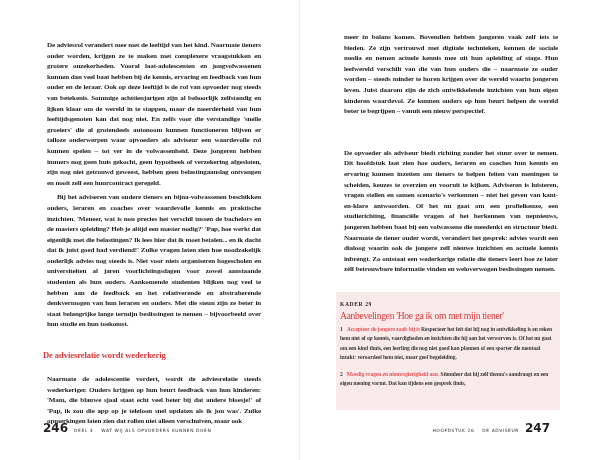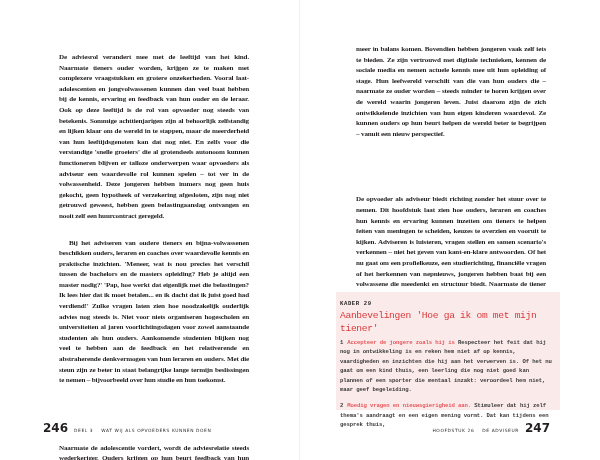--- a/index.html
+++ b/index.html
@@ -12,28 +12,28 @@
     .page.right { left: 300px; width: 300px; }
     .gutter { position: absolute; left: 299px; top: 0; width: 1px; height: 460px; background: #f0f0f0; }
     .col { position: absolute; width: 222px; }
     .left .col { left: 43px; }
     .right .col { left: 40px; }
     .h2 {
       color: #d8393b; font-size: 8.6px; font-weight: bold; margin: 0; line-height: 11px;
       letter-spacing: -0.1px;
     }
     .p {
-      font-size: 7.1px; line-height: 10.6px; text-align: justify; margin: 16px;
+      font-size: 7.1px; line-height: 10.6px; text-align: justify; margin: 4px;
       hyphens: auto; font-weight: bold; letter-spacing: -0.15px;
     }
     .p.indent { text-indent: 10px; }
     .kader {
       position: absolute; left: 36px; top: 292px; width: 224px; height: 118px;
       background: #fbeaea; box-sizing: border-box; padding: 8px 7px 0 4px;
-      font-family: Liberation Mono, monospace;
+      font-family: Liberation Serif, serif;
     }
     .kader-label { font-size: 5.6px; font-weight: bold; letter-spacing: 0.6px; color: #231f20; line-height: 8px; }
     .kader-title { font-size: 9.6px; color: #d8393b; line-height: 13px; margin: 1px 0 3px 0; letter-spacing: -0.3px; }
     .kader-item { font-size: 5.6px; line-height: 9.4px; margin: 0 0 7px 0; font-weight: bold; color: #3a3a3a; letter-spacing: -0.1px; }
     .kader-item .num { margin-right: 4px; }
     .kader-item .lead { color: #e5565a; }
     .footer {
       position: absolute; top: 421px; font-family: "DejaVu Sans", "Liberation Sans", sans-serif;
       font-size: 4.4px; letter-spacing: 0.6px; color: #231f20; white-space: nowrap;
     }
@@ -43,20 +43,21 @@
   </style>
 </head>
 <body>
 
 <div class="page left">
   <div class="col" style="top:27px;">
     <div style="height:9px"></div>
     <p class="p">De adviesrol verandert mee met de leeftijd van het kind. Naarmate tieners ouder worden, krijgen ze te maken met complexere vraagstukken en grotere onzekerheden. Vooral laat-adolescenten en jongvolwassenen kunnen dan veel baat hebben bij de kennis, ervaring en feedback van hun ouder en de leraar. Ook op deze leeftijd is de rol van opvoeder nog steeds van betekenis. Sommige achttienjarigen zijn al behoorlijk zelfstandig en lijken klaar om de wereld in te stappen, maar de meerderheid van hun leeftijdsgenoten kan dat nog niet. En zelfs voor die verstandige 'snelle groeiers' die al grotendeels autonoom kunnen functioneren blijven er talloze onderwerpen waar opvoeders als adviseur een waardevolle rol kunnen spelen – tot ver in de volwassenheid. Deze jongeren hebben immers nog geen huis gekocht, geen hypotheek of verzekering afgesloten, zijn nog niet getrouwd geweest, hebben geen belastingaanslag ontvangen en nooit zelf een huurcontract geregeld.</p>
     <p class="p indent">Bij het adviseren van oudere tieners en bijna-volwassenen beschikken ouders, leraren en coaches over waardevolle kennis en praktische inzichten. 'Meneer, wat is nou precies het verschil tussen de bachelors en de masters opleiding? Heb je altijd een master nodig?' 'Pap, hoe werkt dat eigenlijk met die belastingen? Ik lees hier dat ik moet betalen... en ik dacht dat ik juist goed had verdiend!' Zulke vragen laten zien hoe noodzakelijk ouderlijk advies nog steeds is. Niet voor niets organiseren hogescholen en universiteiten al jaren voorlichtingsdagen voor zowel aanstaande studenten als hun ouders. Aankomende studenten blijken nog veel te hebben aan de feedback en het relativerende en abstraherende denkvermogen van hun leraren en ouders. Met die steun zijn ze beter in staat belangrijke lange termijn beslissingen te nemen – bijvoorbeeld over hun studie en hun toekomst.</p>
     <div style="height:16px"></div>
+    <h2 class="h2">De adviesrelatie wordt wederkerig</h2>
     <div style="height:9px"></div>
     <p class="p">Naarmate de adolescentie vordert, wordt de adviesrelatie steeds wederkeriger. Ouders krijgen op hun beurt feedback van hun kinderen: 'Mam, die blauwe sjaal staat echt veel beter bij dat andere bloesje!' of 'Pap, ik zou die app op je telefoon snel updaten als ik jou was'. Zulke opmerkingen laten zien dat rollen niet alleen verschuiven, maar ook</p>
   </div>
   <div class="footer" style="left:43px;">
     <span class="pn">246</span>
     <span>DEEL 3</span>
     <span class="sep"></span>
     <span>WAT WIJ ALS OPVOEDERS KUNNEN DOEN</span>
   </div>
 </div>

